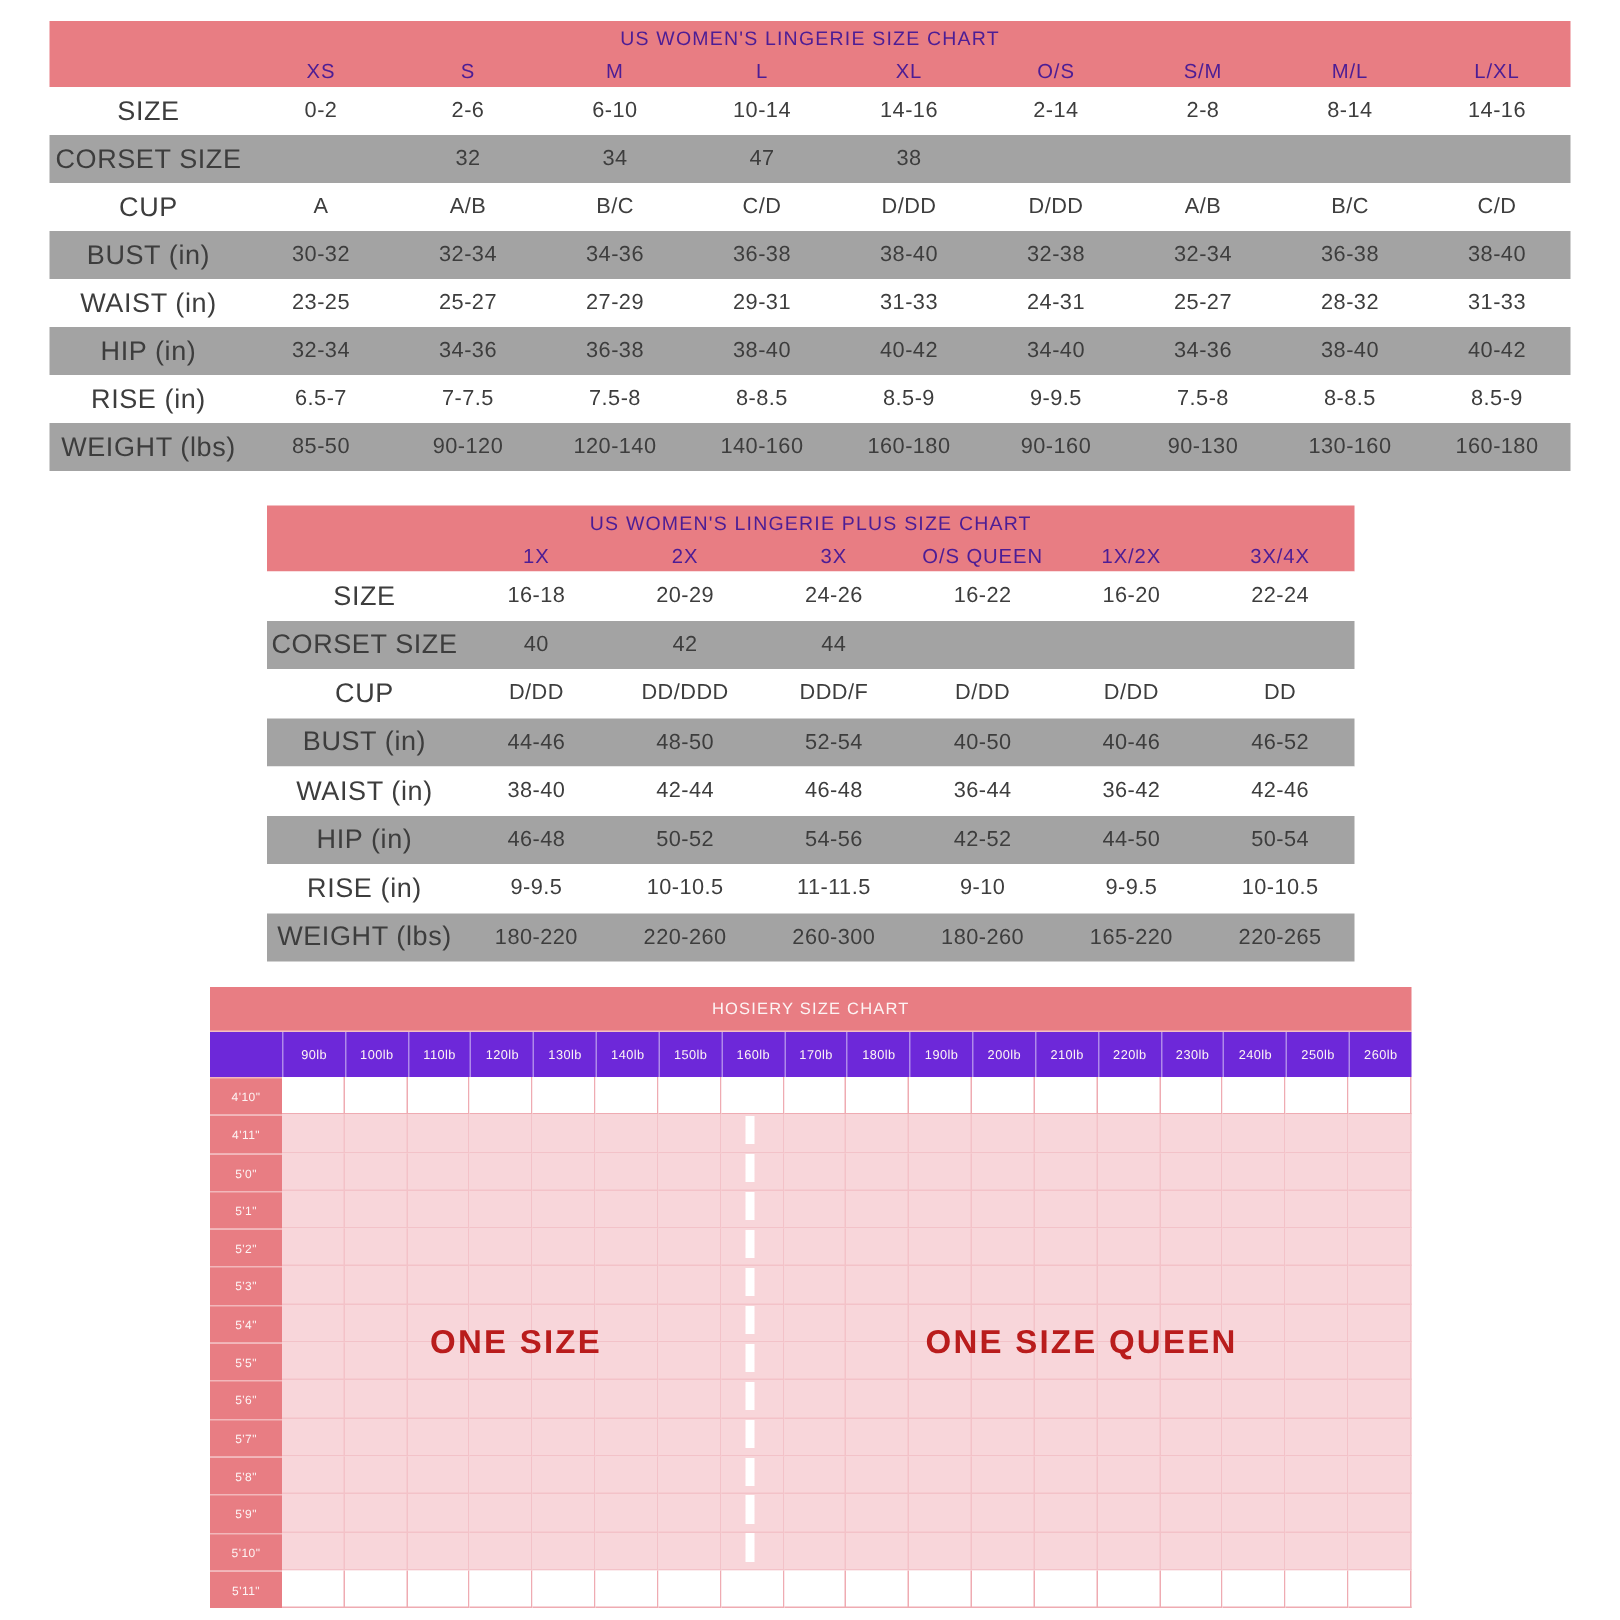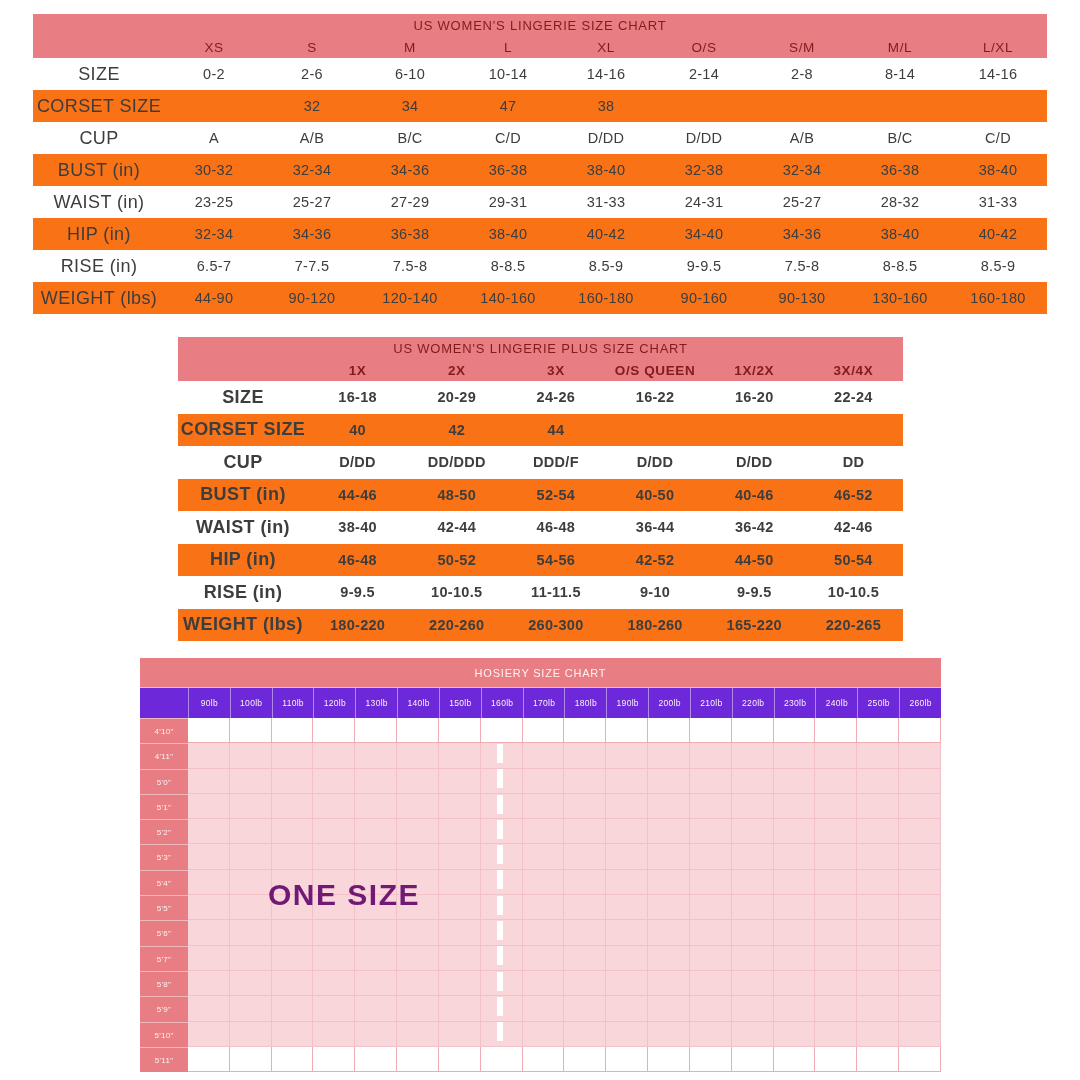--- a/index.html
+++ b/index.html
@@ -4,37 +4,37 @@
 <style>
   * { margin:0; padding:0; box-sizing:border-box; }
   html,body { background:#ffffff; }
   .page {
     position:relative; width:1080px; height:1080px; background:#ffffff;
     font-family:"Liberation Sans", sans-serif; color:#3d3d3d; overflow:hidden;
   }
 
   
   .stable { position:absolute; }
-  .stable-head { background:#e87d83; color:#7f1d1d; }
+  .stable-head { background:#e87d83; color:#4c1d95; }
   .stable-title {
     height:22px; line-height:23px; text-align:center;
     font-size:13px; letter-spacing:0.8px;
   }
   .cols-row { display:grid; height:22px; align-items:center; }
   .col-cell { text-align:center; font-size:13.5px; letter-spacing:0.6px; }
   .srow { display:grid; height:32px; align-items:center; }
-  .srow.pink { background:#f97316; }
+  .srow.pink { background:#a3a3a3; }
   .srow.white { background:#ffffff; }
   .row-label { text-align:center; font-size:18px; letter-spacing:0.4px; }
   .val-cell { text-align:center; font-size:14.5px; letter-spacing:0.3px; }
 
   #lingerie-table { left:33px; top:14px; width:1014px; }
   #lingerie-table .cols-row, #lingerie-table .srow { grid-template-columns:132px repeat(9,1fr); }
   #plus-table { left:178px; top:337px; width:725px; }
-  #plus-table .cols-row, #plus-table .srow { grid-template-columns:130px repeat(6,1fr);font-weight:bold; }
+  #plus-table .cols-row, #plus-table .srow { grid-template-columns:130px repeat(6,1fr); }
   #plus-table .srow { height:32.5px; }
 
   
   #hosiery-table { position:absolute; left:140px; top:658px; width:801px; height:414px; }
   .h-title {
     height:30px; line-height:31px; background:#e87d83; color:#fdf4f4;
     text-align:center; font-size:11px; letter-spacing:0.8px;
     border-bottom:1px solid rgba(255,255,255,0.5);
   }
   .h-head { display:grid; grid-template-columns:48px repeat(18,1fr); height:30px; background:#6d28d9; }
@@ -49,21 +49,21 @@
     text-align:center; line-height:25px; border-top:1px solid rgba(255,255,255,0.45);
   }
   .h-cell-pink { background:#f8d6da; border-right:1px solid #f3c2c8; border-bottom:1px solid #f3c2c8; }
   .h-cell-white { background:#ffffff; border-right:1px solid #efabb2; border-bottom:1px solid #efabb2; }
   .h-divider {
     position:absolute; left:357px; top:86px; width:6px; height:304px;
     background:repeating-linear-gradient(to bottom,#ffffff 0 19px,rgba(255,255,255,0) 19px 25.3px);
   }
   .region-label {
     position:absolute; top:237px; transform:translate(-50%,-50%);
-    color:#701a75; font-size:30px; font-weight:700; letter-spacing:1.5px; white-space:nowrap;
+    color:#b91c1c; font-size:22px; font-weight:700; letter-spacing:1.5px; white-space:nowrap;
   }
   .region-one { left:204px; }
   .region-queen { left:581px; }
 </style>
 </head>
 <body>
 
 <div class="page">
 
   <section class="stable" id="lingerie-table">
@@ -162,21 +162,21 @@
           <div class="val-cell">7.5-8</div>
           <div class="val-cell">8-8.5</div>
           <div class="val-cell">8.5-9</div>
           <div class="val-cell">9-9.5</div>
           <div class="val-cell">7.5-8</div>
           <div class="val-cell">8-8.5</div>
           <div class="val-cell">8.5-9</div>
         </div>
         <div class="srow pink">
           <div class="row-label">WEIGHT (lbs)</div>
-          <div class="val-cell">44-90</div>
+          <div class="val-cell">85-50</div>
           <div class="val-cell">90-120</div>
           <div class="val-cell">120-140</div>
           <div class="val-cell">140-160</div>
           <div class="val-cell">160-180</div>
           <div class="val-cell">90-160</div>
           <div class="val-cell">90-130</div>
           <div class="val-cell">130-160</div>
           <div class="val-cell">160-180</div>
         </div>
       </div>
@@ -557,15 +557,16 @@
         <div class="h-cell-white"></div>
         <div class="h-cell-white"></div>
         <div class="h-cell-white"></div>
         <div class="h-cell-white"></div>
         <div class="h-cell-white"></div>
         <div class="h-cell-white"></div>
         <div class="h-cell-white"></div>
       </div>
     <div class="h-divider"></div>
     <div class="region-label region-one">ONE SIZE</div>
+    <div class="region-label region-queen">ONE SIZE QUEEN</div>
   </section>
 
 </div>
 
 </body></html>

